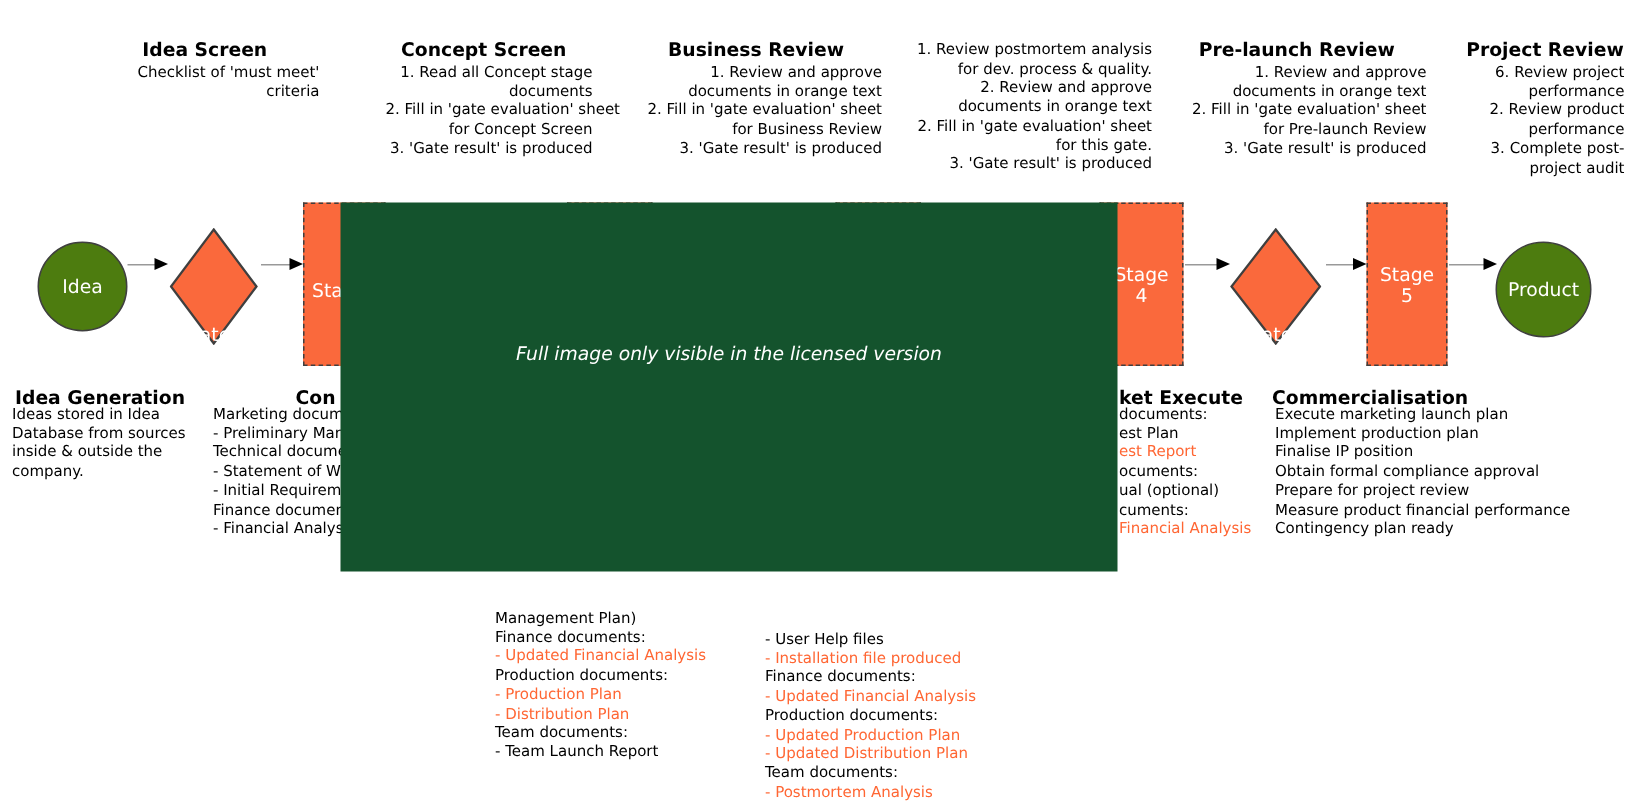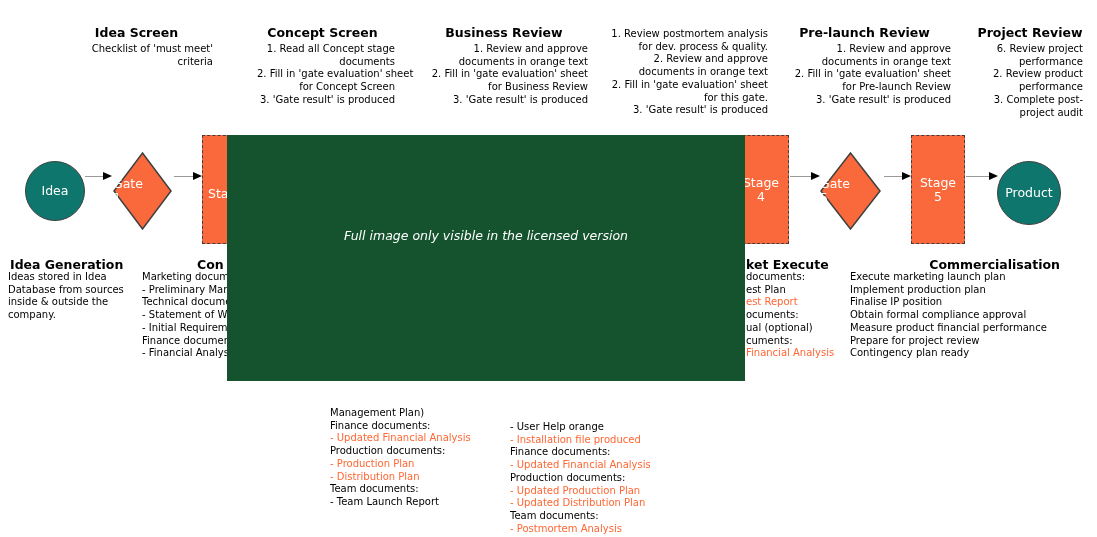--- a/index.html
+++ b/index.html
@@ -7,28 +7,28 @@
     font-family:"DejaVu Sans","Liberation Sans",sans-serif;color:#000;overflow:hidden;}
   .abs{position:absolute;margin-top:15px;}
   
   .h{font-size:12.5px;font-weight:bold;white-space:nowrap;}
   .gc .h{text-align:center;}
   .ln{font-size:10px;line-height:12.7px;white-space:nowrap;}
   .b{margin-top:3px;text-align:right;}
   .o{color:#FF6633;}
   
   .rect{background:#FA693C;border:1px dashed #3f3f3f;z-index:1;}
-  .circle{background:#0f766e;border:1.5px solid #3f3f3f;border-radius:50%;
+  .circle{background:#4d7c0f;border:1.5px solid #3f3f3f;border-radius:50%;
     display:flex;align-items:center;justify-content:center;z-index:1;}
   .shape-label{color:#fff;font-size:12.5px;line-height:14px;text-align:center;}
   .rect .lbl-wrap{position:absolute;inset:0;display:flex;flex-direction:column;
     align-items:center;justify-content:center;}
   .diamond{z-index:1;}
-  .diamond .lbl-wrap{position:absolute;inset:0;display:flex;flex-direction:column;
-    align-items:flex-start;justify-content:center;}
+  .diamond .lbl-wrap{position:absolute;inset:0;display:flex;flex-direction:row;
+    align-items:flex-end;justify-content:center;}
   
   .cl{position:absolute;height:1px;background:#999999;z-index:0;}
   .ah{position:absolute;width:0;height:0;border-top:4px solid transparent;
     border-bottom:4px solid transparent;border-left:9px solid #000;z-index:0;}
   
   #overlay{position:absolute;left:227px;top:135px;width:518px;height:246px;
     background:#14532d;z-index:5;font-style:italic;}
   #overlay .wm{position:absolute;top:93px;left:0;width:100%;text-align:center;
     color:#ffffff;font-size:12.5px;}
 </style>
@@ -195,21 +195,21 @@
     <div class="ln">Finance documents:</div>
     <div class="ln o">- Updated Financial Analysis</div>
     <div class="ln">Production documents:</div>
     <div class="ln o">- Production Plan</div>
     <div class="ln o">- Distribution Plan</div>
     <div class="ln">Team documents:</div>
     <div class="ln">- Team Launch Report</div>
   </div>
 
   <div class="abs" style="left:510px;top:406px">
-    <div class="ln">- User Help orange</div>
+    <div class="ln">- User Help files</div>
     <div class="ln o">- Installation file produced</div>
     <div class="ln">Finance documents:</div>
     <div class="ln o">- Updated Financial Analysis</div>
     <div class="ln">Production documents:</div>
     <div class="ln o">- Updated Production Plan</div>
     <div class="ln o">- Updated Distribution Plan</div>
     <div class="ln">Team documents:</div>
     <div class="ln o">- Postmortem Analysis</div>
   </div>
 
@@ -217,24 +217,24 @@
   <div class="abs" style="left:746px;top:256px">
     <div class="ln">documents:</div>
     <div class="ln">est Plan</div>
     <div class="ln o">est Report</div>
     <div class="ln">ocuments:</div>
     <div class="ln">ual (optional)</div>
     <div class="ln">cuments:</div>
     <div class="ln o">Financial Analysis</div>
   </div>
 
-  <div class="abs h" style="left:848px;top:242px;width:212px;text-align:right">Commercialisation</div>
+  <div class="abs h" style="left:848px;top:242px;width:212px;text-align:left">Commercialisation</div>
   <div class="abs" style="left:850px;top:256px">
     <div class="ln">Execute marketing launch plan</div>
     <div class="ln">Implement production plan</div>
     <div class="ln">Finalise IP position</div>
     <div class="ln">Obtain formal compliance approval</div>
+    <div class="ln">Prepare for project review</div>
     <div class="ln">Measure product financial performance</div>
-    <div class="ln">Prepare for project review</div>
     <div class="ln">Contingency plan ready</div>
   </div>
 
 </div>
 
 </body></html>

